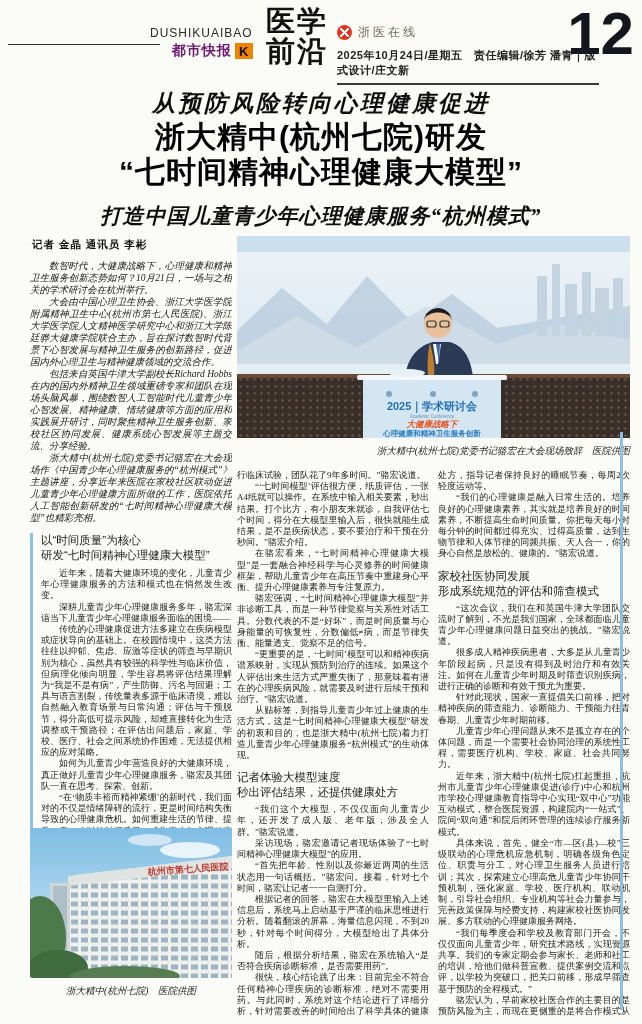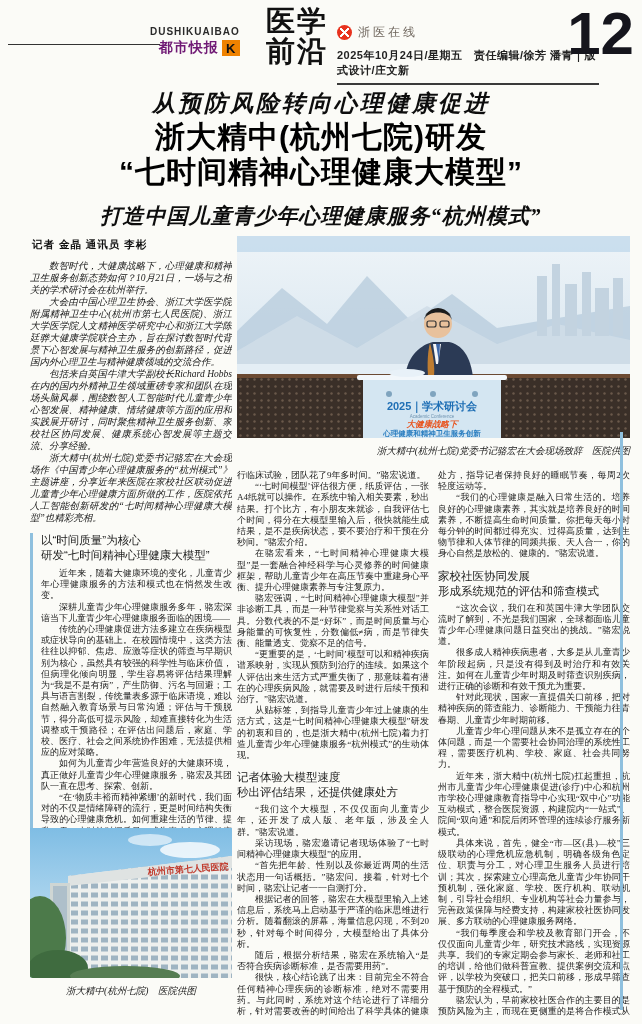--- a/index.html
+++ b/index.html
@@ -3,21 +3,21 @@
 <meta charset="utf-8">
 <style>
   html,body{margin:0;padding:0;background:#888;}
   .page{position:relative;width:642px;height:1024px;background:#fbfbf7;overflow:hidden;
         font-family:"Liberation Serif","DejaVu Serif",serif;color:#1a1a1a;margin:0 auto;}
 
   
   .masthead{position:relative;height:80px;}
   .mast-rule{position:absolute;left:8px;top:44px;width:152px;height:1px;background:#333;}
   .brand{position:absolute;left:150px;top:26px;text-align:right;}
-  .brand-roman{font-family:"Liberation Sans",sans-serif;font-weight:bold;font-size:10px;
+  .brand-roman{font-family:"Liberation Sans",sans-serif;font-weight:normal;font-size:12px;
                letter-spacing:1px;color:#2a2a2a;}
   .brand-row{display:flex;align-items:center;justify-content:flex-end;margin-top:2px;}
   .brand-cn{font-family:"Liberation Sans",sans-serif;font-weight:bold;font-size:14px;color:#701a75;letter-spacing:1px;}
   .k-box{display:inline-flex;align-items:center;justify-content:center;width:18px;height:16px;
          background:#ef8200;color:#111;font-family:"Liberation Sans",sans-serif;font-weight:bold;
          font-size:13px;margin-left:3px;}
   .section-title{position:absolute;left:266px;top:6px;font-family:"Liberation Sans",sans-serif;
                  font-weight:bold;font-size:29px;line-height:30px;letter-spacing:2px;color:#111;}
   .channel-row{position:absolute;left:337px;top:24px;display:flex;align-items:center;gap:6px;}
   .zheyi-icon{width:15px;height:15px;border-radius:50%;background:#e8321e;position:relative;flex:0 0 auto;}

